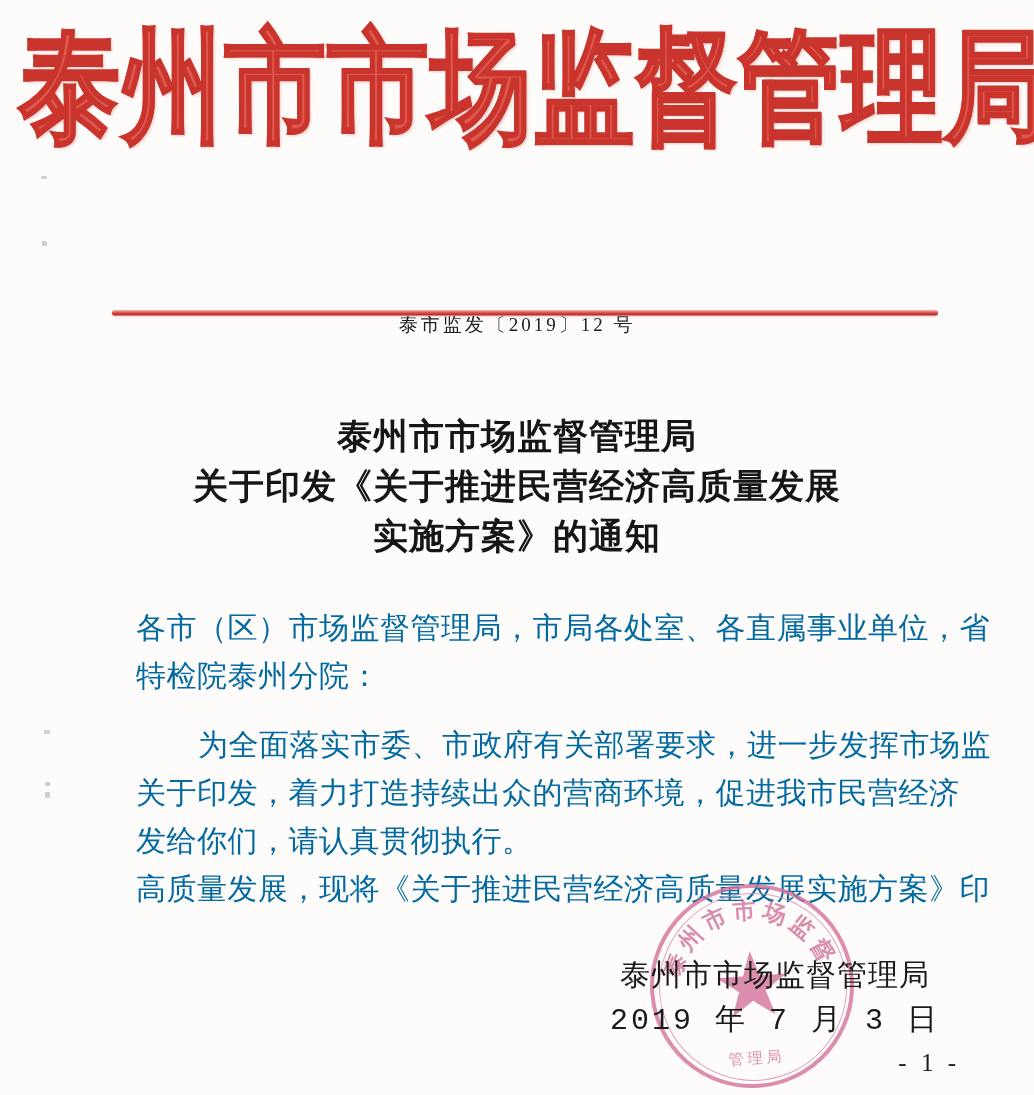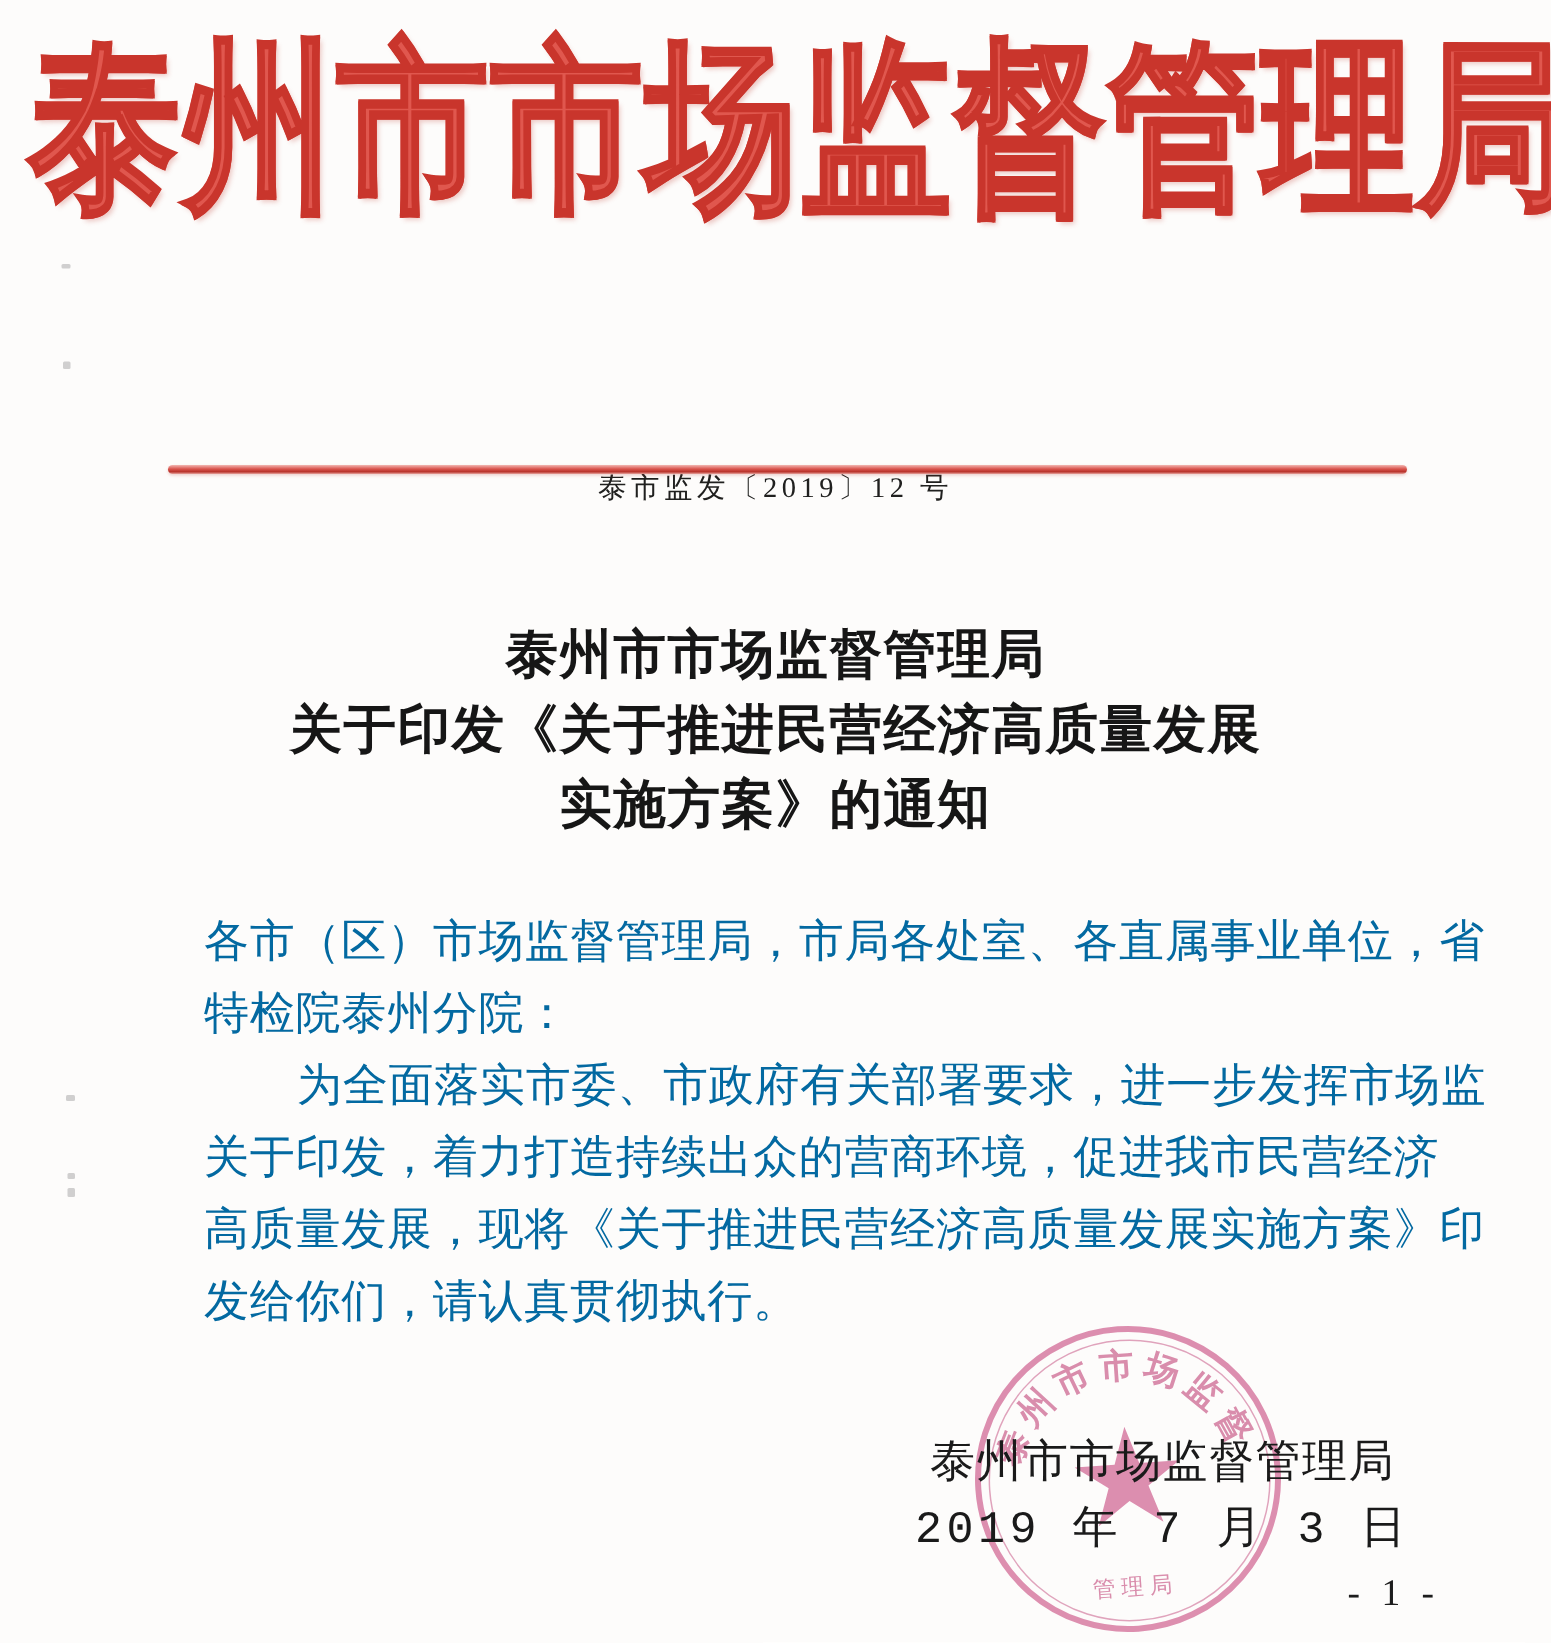--- a/index.html
+++ b/index.html
@@ -110,21 +110,21 @@
     left: 136px;
     top: 604px;
     width: 790px;
     font-family: "Liberation Serif", "DejaVu Serif", serif;
     font-size: 30px;
     line-height: 48px;
     color: #0369a1;
     letter-spacing: 0.5px;
   }
   .body-block .bline { display: block; white-space: nowrap; }
-  .body-block .indent { padding-left: 62px; }
+  .body-block .indent { padding-left: 62px; margin-top: 21px; }
 
   
   .signature {
     position: absolute;
     right: 94px;
     top: 952px;
     text-align: center;
     font-family: "Liberation Serif", "DejaVu Serif", serif;
     font-size: 30px;
     line-height: 46px;
@@ -231,22 +231,22 @@
     <span class="tline">泰州市市场监督管理局</span>
     <span class="tline">关于印发《关于推进民营经济高质量发展</span>
     <span class="tline">实施方案》的通知</span>
   </div>
 
   <div class="body-block">
     <span class="bline">各市（区）市场监督管理局，市局各处室、各直属事业单位，省</span>
     <span class="bline">特检院泰州分院：</span>
     <span class="bline indent">为全面落实市委、市政府有关部署要求，进一步发挥市场监</span>
     <span class="bline">关于印发，着力打造持续出众的营商环境，促进我市民营经济</span>
+    <span class="bline">发给你们，请认真贯彻执行。</span>
     <span class="bline">高质量发展，现将《关于推进民营经济高质量发展实施方案》印</span>
-    <span class="bline">发给你们，请认真贯彻执行。</span>
   </div>
 
   <div class="seal">
     <div class="seal-inner-ring"></div>
     <div class="seal-arc-text">
       <svg viewBox="0 0 196 196">
         <defs>
           <path id="sealArc" d="M 24,104 A 74,74 0 0 1 172,104" fill="none"></path>
         </defs>
         <text>

